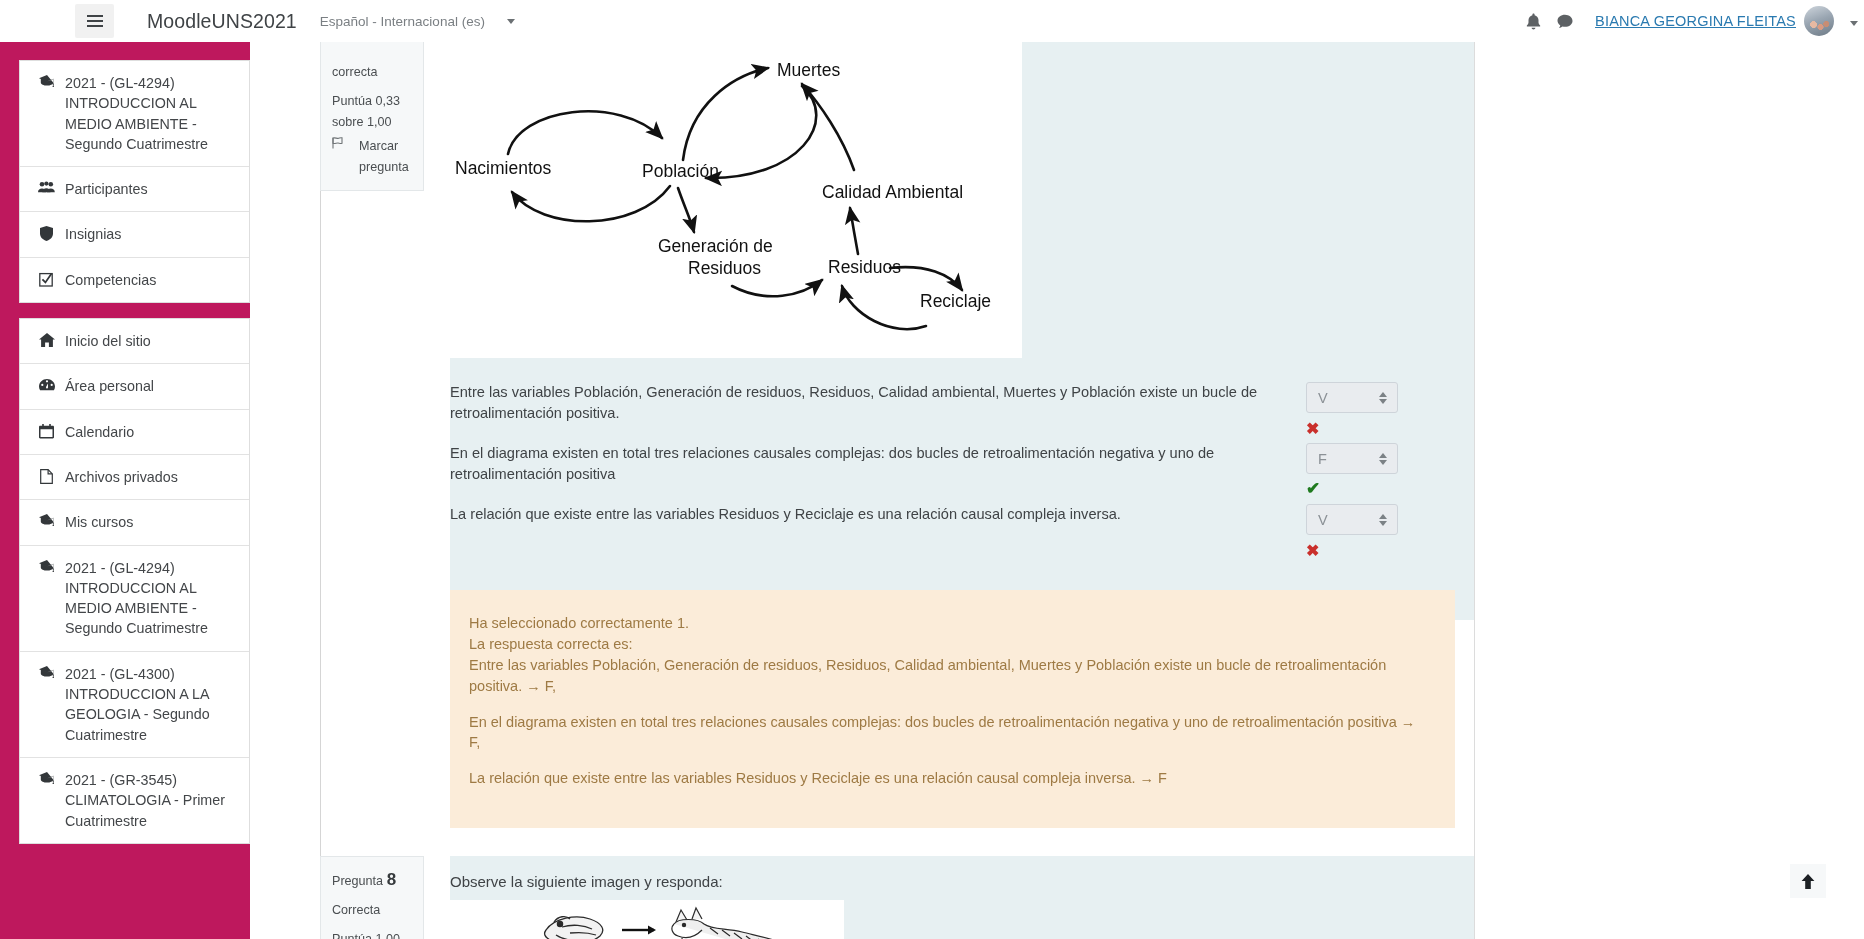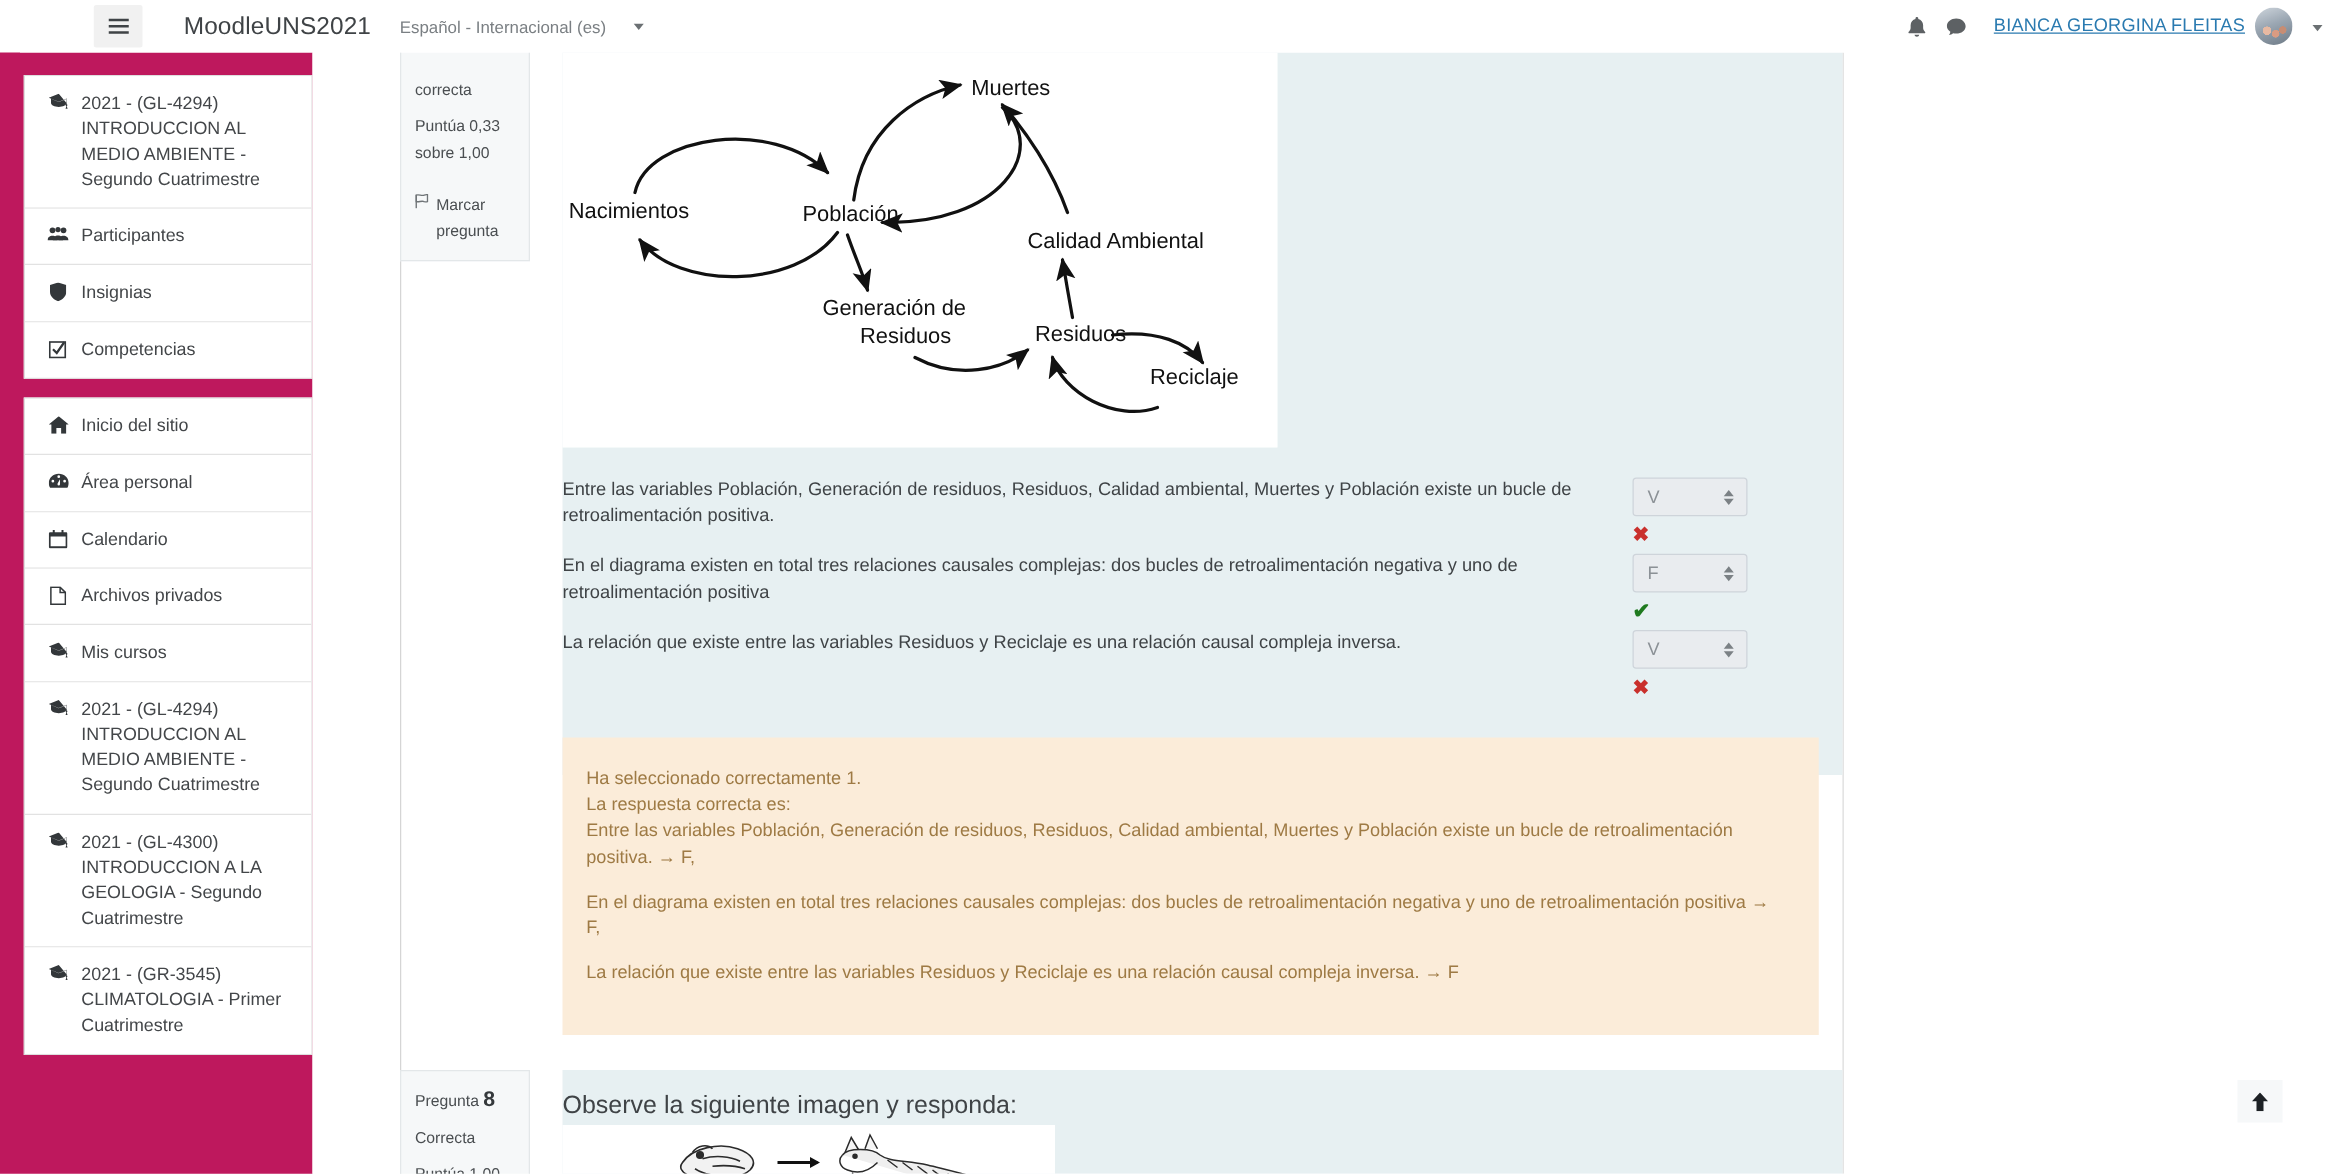--- a/index.html
+++ b/index.html
@@ -140,22 +140,22 @@
     position: absolute;
     background: #f6f8f9;
     border: 1px solid #e3e7e9;
     width: 104px;
     padding: 9px 11px 13px 11px;
     font-size: 12.6px; line-height: 1.62; color: #4a4e51;
   }
   .qinfo .qnum { font-size: 12.6px; margin-bottom: 6px; }
   .qinfo .qnum b { font-size: 17px; font-weight: 700; color: #35393c; }
   .qinfo .qstate { margin-bottom: 9px; }
-  .qinfo .qmark { margin-bottom: 22px; }
-  .qinfo .qflag { display: flex; gap: 6px; align-items: flex-start; cursor: pointer; }
+  .qinfo .qmark { margin-bottom: 4px; }
+  .qinfo .qflag { display: flex; gap: 16px; align-items: flex-start; cursor: pointer; }
   .qinfo .qflag .fl { color: #6f7477; flex: 0 0 11px; margin-top: 1px; }
 
   
   .qbody {
     position: absolute;
     background: #e7f0f2;
     padding: 0;
   }
   .stem-img {
     background: #fff;
@@ -203,21 +203,21 @@
   }
   .feedback p { margin: 0 0 15px 0; }
   .feedback p.tight { margin-bottom: 0; }
 
   
   .q8body {
     position: absolute;
     background: #e7f0f2;
   }
   .q8-prompt {
-    font-size: 20px; color: #3f4346;
+    font-size: 15px; color: #3f4346;
   }
   .q8-img {
     background: #fff; overflow: hidden; position: relative;
   }
 
   
   .totop {
     position: absolute;
     width: 36px; height: 34px;
     background: #f6f8f9;

